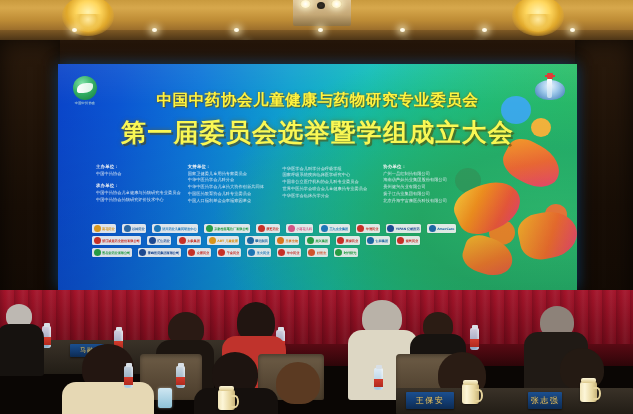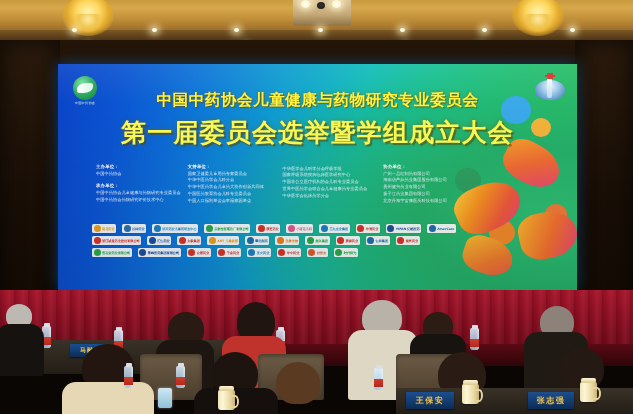--- a/index.html
+++ b/index.html
@@ -256,21 +256,21 @@
     content:""; position:absolute; right:-4px; top:5px; width:6px; height:9px;
     border: 2px solid #e6d49c; border-left:none; border-radius: 0 50% 50% 0;
   }
   .placard {
     position:absolute; height: 17px; border-radius: 1px;
     background: linear-gradient(180deg,#1b4f8f 0%, #123a6e 60%, #0d2b52 100%);
     box-shadow: 0 1px 2px rgba(0,0,0,.5);
     display:flex; align-items:center; justify-content:center;
   }
   .placard .nm {
-    font-size: 8px; font-weight:700; color:#e8c463; letter-spacing: 1.5px;
+    font-size: 8px; font-weight:400; color:#e8c463; letter-spacing: 1.5px;
     text-shadow: 0 0 2px rgba(120,80,0,.6);
   }
   .placard.small { height: 13px; }
   .placard.small .nm { font-size: 6px; letter-spacing: 1px; }
   .desk {
     position:absolute; background: linear-gradient(180deg,#3a3228 0%, #221d16 100%);
     border-radius: 1px;
   }
   .dark-shape { position:absolute; }
 </style>
@@ -572,21 +572,21 @@
 
     <div class="dark-shape" style="left:158px; top:92px; width:14px; height:20px; border-radius:2px; background:linear-gradient(180deg,#cfe7f2 0%,#8fc2d8 100%); box-shadow:0 0 3px rgba(255,255,255,.4);"></div>
 
     <div class="desk" style="left:396px; top:92px; width:237px; height:26px;"></div>
 
     <div class="placard" style="left:406px; top:96px; width:48px;">
       <span class="nm">王保安</span>
     </div>
     <div class="mug" style="left:462px; top:88px;"></div>
 
-    <div class="placard" style="left:528px; top:96px; width:46px;">
+    <div class="placard" style="left:528px; top:96px; width:34px;">
       <span class="nm">张志强</span>
     </div>
     <div class="mug" style="left:580px; top:86px;"></div>
 
     <div class="mug" style="left:218px; top:94px;"></div>
 
   </div>
 
 </div>
 

